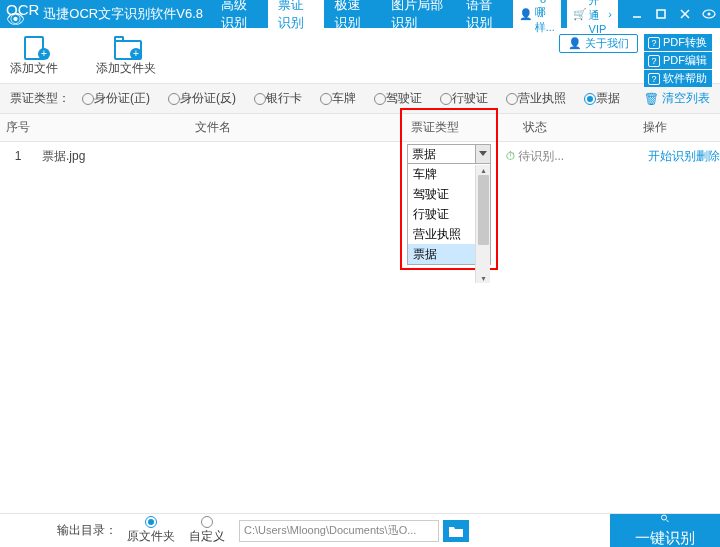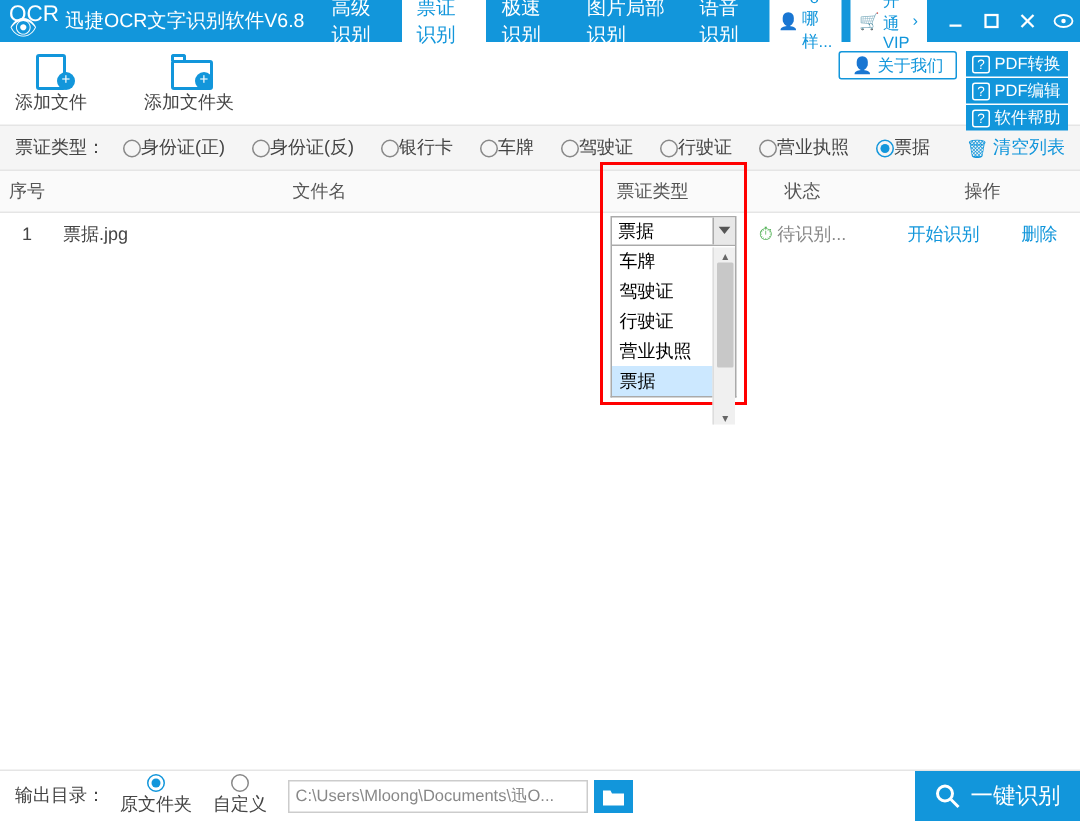--- a/index.html
+++ b/index.html
@@ -47,39 +47,39 @@
 .col-status { width: 110px; text-align: center; }
 .col-op { width: 130px; text-align: center; }
 
 .highlight-box { position: absolute; left: 400px; top: 108px; width: 98px; height: 162px; border: 2px solid #ff0000; pointer-events: none; z-index: 5; }
 
 .table-body { position: relative; height: 378px; }
 .row { height: 28px; display: flex; align-items: center; color: #444; }
 .row .col-idx { }
 .row .col-file { text-align: left; padding-left: 6px; }
 .row .col-status { color: #888; display: flex; align-items: center; justify-content: center; gap: 3px; }
-.row .col-op { display: flex; justify-content: center; gap: 28px; }
+.row .col-op { display: flex; justify-content: flex-end; }
 .link { color: #1296db; cursor: pointer; }
 
 .dropdown { position: absolute; left: 407px; top: 2px; width: 84px; z-index: 10; }
 .dd-sel { height: 20px; border: 1px solid #aaa; background: #fff; display: flex; align-items: center; padding: 0 4px; cursor: pointer; justify-content: space-between; }
 .dd-sel .arr { width: 15px; height: 18px; background: #e8e8e8; border-left: 1px solid #aaa; margin-right: -4px; display: flex; align-items: center; justify-content: center; }
 .dd-list { border: 1px solid #aaa; border-top: none; background: #fff; }
 .dd-item { height: 20px; padding: 0 5px; display: flex; align-items: center; cursor: pointer; }
 .dd-item.hl { background: #cce8ff; }
 .dd-scroll { position: absolute; right: 1px; top: 21px; width: 15px; height: 118px; background: #f0f0f0; border-left: 1px solid #ddd; }
 .dd-scroll .thumb { position: absolute; left: 2px; top: 10px; width: 11px; height: 70px; background: #c8c8c8; border-radius: 1px; }
 .dd-scroll .sarr { position: absolute; left: 0; width: 15px; height: 10px; display: flex; align-items: center; justify-content: center; font-size: 8px; color: #666; }
 
 .footer { position: absolute; left: 0; bottom: 0; width: 720px; height: 34px; border-top: 1px solid #e5e5e5; background: #fff; display: flex; align-items: center; padding: 0 0 0 10px; }
-.out-label { color: #444; margin-right: 10px; }
+.out-label { color: #444; margin-right: 10px; margin-left: 47px; }
 .footer .radio { margin-right: 14px; flex-direction: column; }
 .path-input { width: 200px; height: 22px; border: 1px solid #ccc; padding: 0 4px; color: #888; font-size: 11px; }
 .folder-btn { width: 26px; height: 22px; background: #1296db; margin-left: 4px; display: flex; align-items: center; justify-content: center; cursor: pointer; }
-.recognize-btn { margin-left: auto; height: 34px; width: 110px; background: #1296db; color: #fff; display: flex; align-items: center; justify-content: center; gap: 6px; font-size: 15px; cursor: pointer; }
+.recognize-btn { margin-left: auto; height: 34px; width: 110px; background: #1296db; color: #fff; display: flex; align-items: center; justify-content: center; gap: 6px; font-size: 15px; cursor: pointer; flex-direction: column; }
 </style>
 </head>
 <body>
 
 <div class="titlebar">
   <div class="logo">
     <div>OCR</div>
     <div>👁</div>
   </div>
   <div class="title">迅捷OCR文字识别软件V6.8</div>

